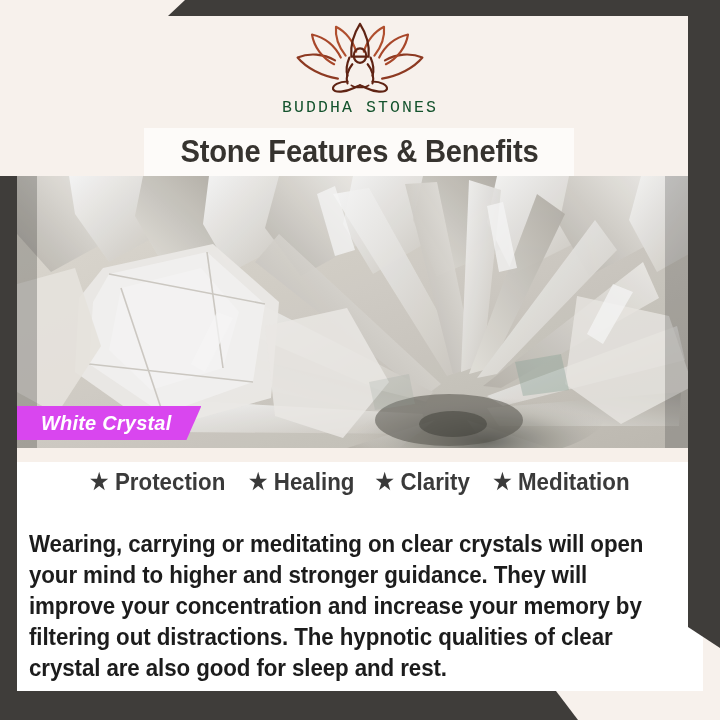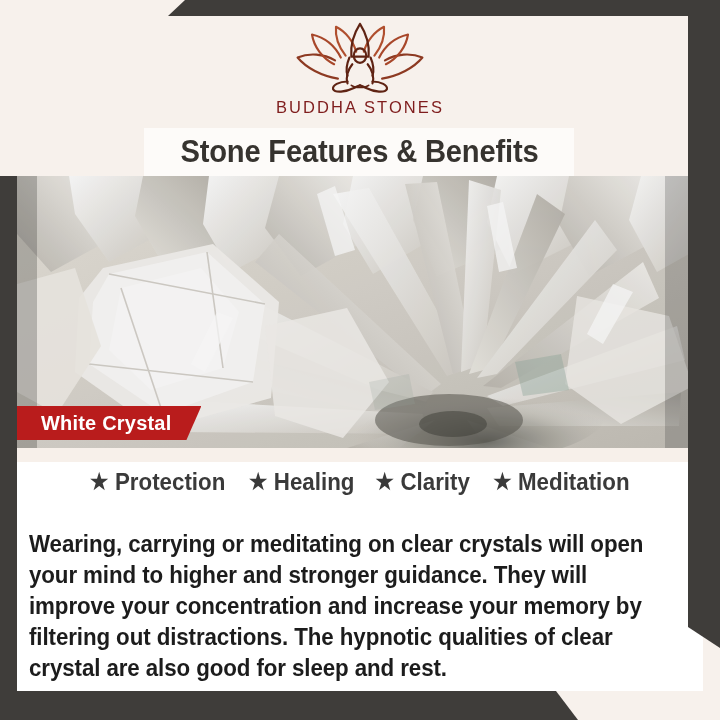--- a/index.html
+++ b/index.html
@@ -81,24 +81,24 @@
   }
   .logo-mark {
     display: block;
     margin: 0 auto;
     width: 150px;
     height: 72px;
   }
   .brand-name {
     display: block;
     margin-top: 4px;
-    font-family: Liberation Sans, sans-serif;
+    font-family: Liberation Mono, monospace;
     font-size: 16.5px;
     letter-spacing: 2.1px;
-    color: #7f1d1d;
+    color: #14532d;
     white-space: nowrap;
   }
 
   
   .title-banner {
     position: absolute;
     top: 128px;
     left: 144px;
     width: 430px;
     height: 48px;
@@ -131,25 +131,26 @@
   }
   .photo svg { display: block; width: 100%; height: 100%; }
 
   
   .caption-tag {
     position: absolute;
     top: 406px;
     left: 17px;
     height: 34px;
     padding: 0 30px 0 24px;
-    background: #b91c1c;
+    background: #d946ef;
     display: flex;
     align-items: center;
     clip-path: polygon(0 0, 100% 0, calc(100% - 15px) 100%, 0 100%);
     z-index: 4;
+    font-style: italic;
   }
   .caption-text {
     font-family: "Liberation Sans", sans-serif;
     font-weight: bold;
     font-size: 20px;
     color: #ffffff;
     letter-spacing: 0.2px;
     white-space: nowrap;
   }
 

